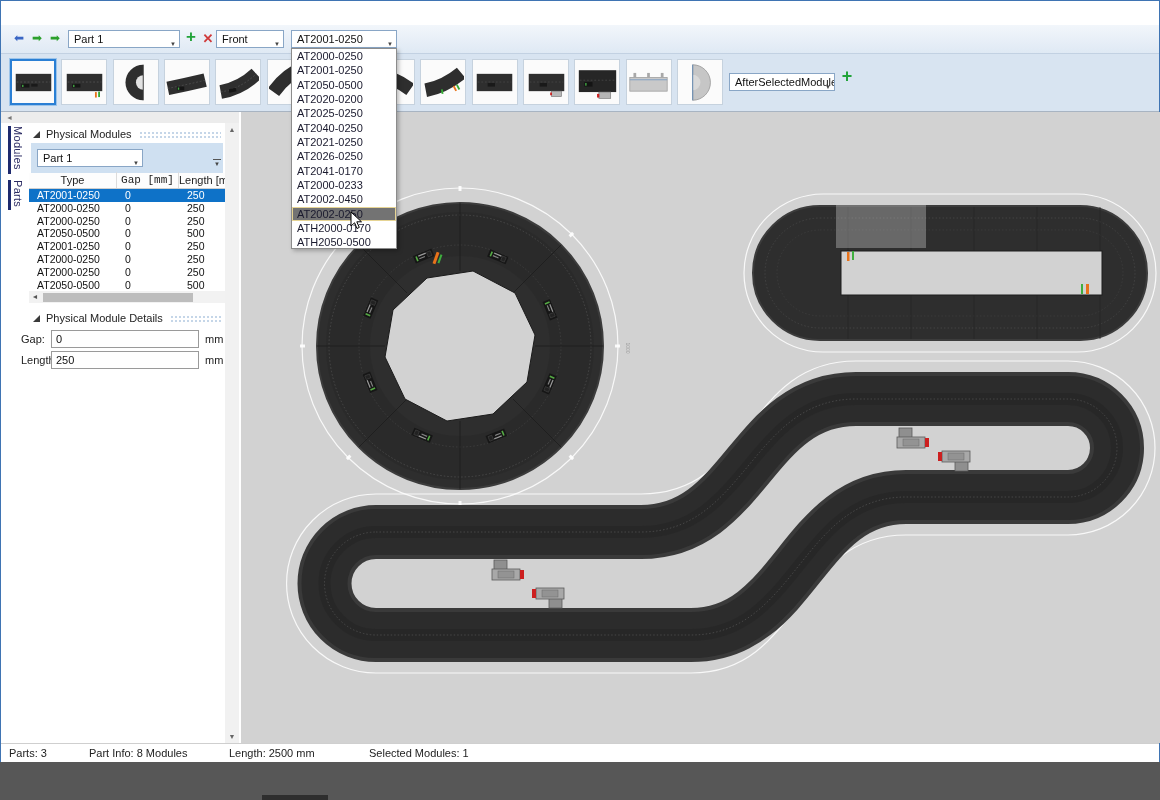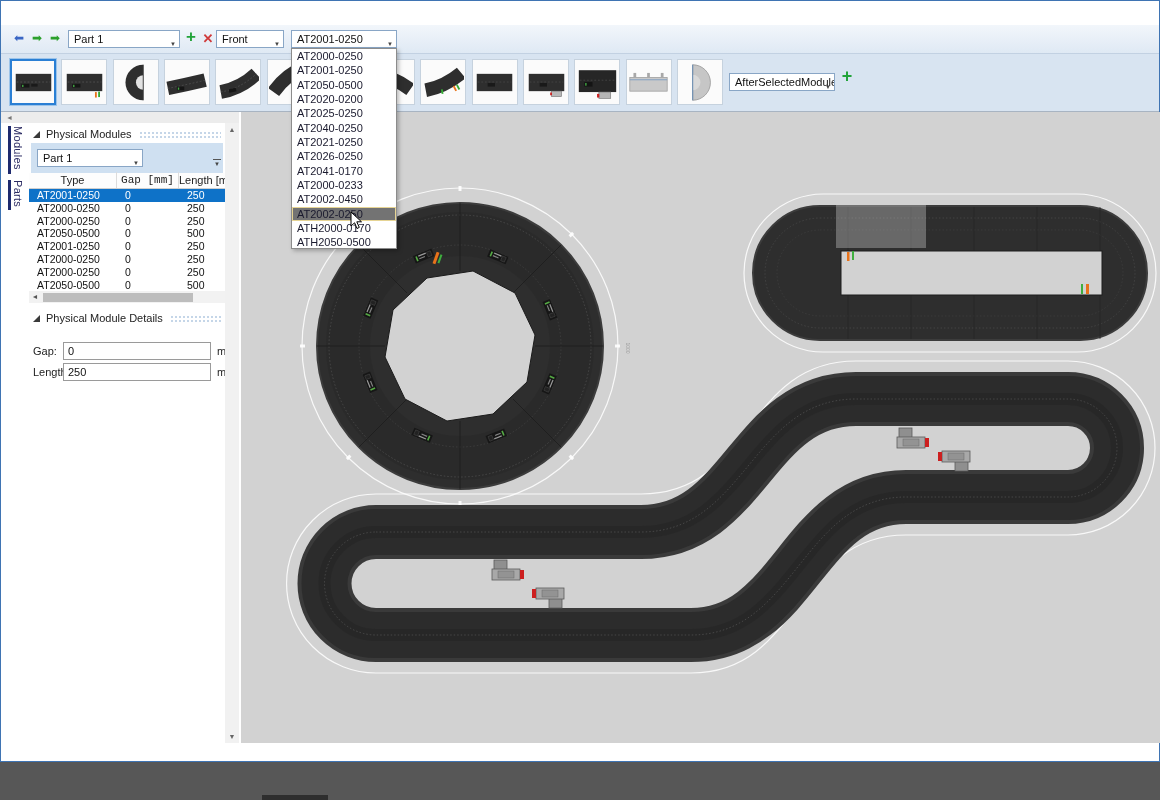--- a/index.html
+++ b/index.html
@@ -47,21 +47,21 @@
   .th:nth-child(1){ width:88px; } .th:nth-child(2){ width:62px;font-family:Liberation Mono, monospace; } .th:nth-child(3){ width:58px; border-right:none; }
   .trow { display:flex; height:12.8px; background:#fff; }
   .trow .tcell { font-size:10.5px; color:#111; line-height:12.8px; padding-left:8px; overflow:hidden; white-space:nowrap; }
   .trow .tcell:nth-child(1){ width:88px; } .trow .tcell:nth-child(2){ width:62px; } .trow .tcell:nth-child(3){ width:58px; }
   .trow.sel { background:#0e72c8; } .trow.sel .tcell { color:#fff; }
 
   .hscroll { position:absolute; left:28px; top:179px; width:208px; height:12px; background:#f2f2f2; }
   .hs-arr { position:absolute; top:0; width:12px; height:12px; font-size:7px; color:#555; text-align:center; line-height:12px; }
   .hs-thumb { position:absolute; left:14px; top:1.5px; width:150px; height:9px; background:#bdbdbd; }
 
-  .fieldrow { position:absolute; left:32px; height:18px; font-size:11px; color:#222;margin-top:12px; }
+  .fieldrow { position:absolute; left:20px; height:18px; font-size:11px; color:#222; }
   .fieldrow .lbl { position:absolute; left:0; top:3px; }
   .fieldrow .tbox { position:absolute; left:30px; top:0; width:148px; height:18px; background:#fff; border:1px solid #9a9a9a; font-size:11px; line-height:16px; padding-left:4px; color:#111; }
   .fieldrow .unit { position:absolute; left:184px; top:3px; }
 
   .vscroll { position:absolute; left:224px; top:11px; width:14px; height:620px; background:#f1f1f1; }
   .vs-arr { position:absolute; left:0; width:14px; height:13px; font-size:7px; color:#666; text-align:center; line-height:13px; }
 
   
   .canvas { position:absolute; left:240px; top:0; width:920px; height:631px; background:#d2d2d2; overflow:hidden; }
 
@@ -460,18 +460,24 @@
         <div class="dd-item">AT2000-0233</div>
         <div class="dd-item">AT2002-0450</div>
         <div class="dd-item hl">AT2002-0250</div>
         <div class="dd-item">ATH2000-0170</div>
         <div class="dd-item">ATH2050-0500</div>
       </div>
     <svg class="cursor" width="14" height="19">
       <polygon points="1,1 1,15 4.6,11.8 7,17.5 9.3,16.4 6.8,10.8 11.5,10.8" fill="#ffffff" stroke="#000000" stroke-width="1"></polygon>
     </svg>
 
+    <div class="statusbar">
+      <span class="status-item" style="left:8px;">Parts: 3</span>
+      <span class="status-item" style="left:88px;">Part Info: 8 Modules</span>
+      <span class="status-item" style="left:228px;">Length: 2500 mm</span>
+      <span class="status-item" style="left:368px;">Selected Modules: 1</span>
+    </div>
   </div>
 
   <div class="bottombar">
     <div class="dark-strip"></div>
   </div>
 </div>
 
 </body></html>

